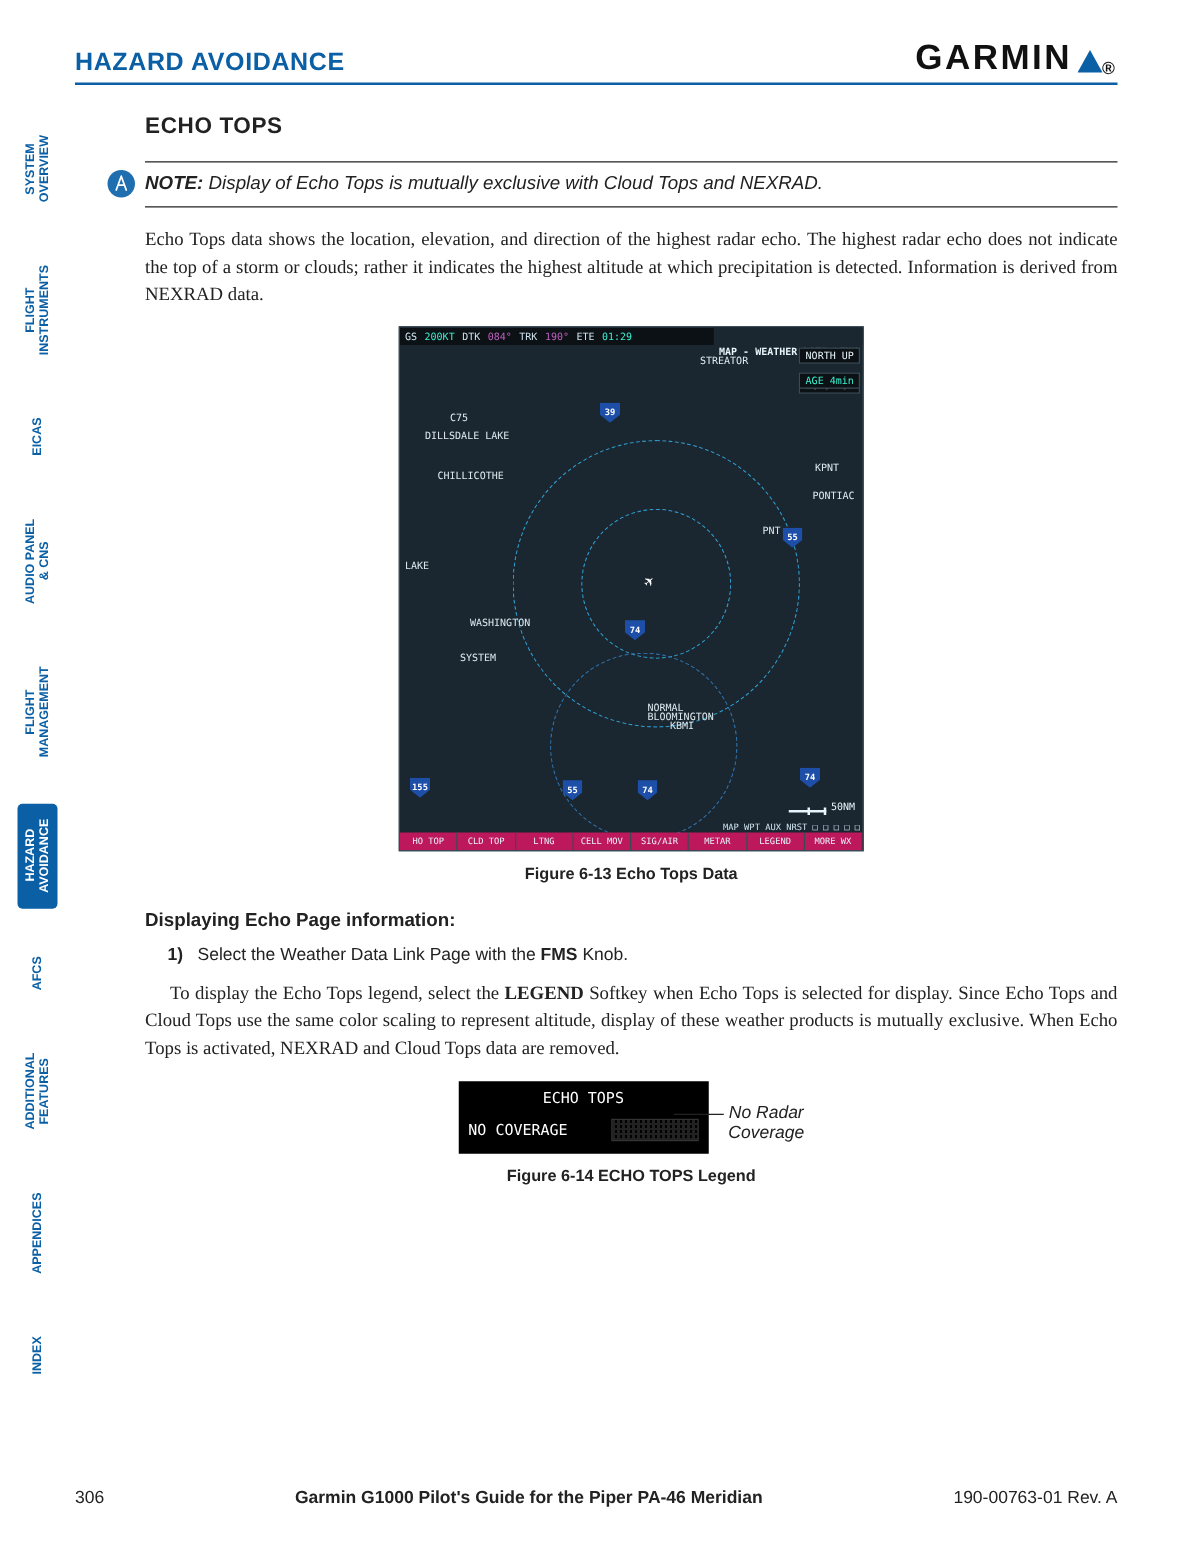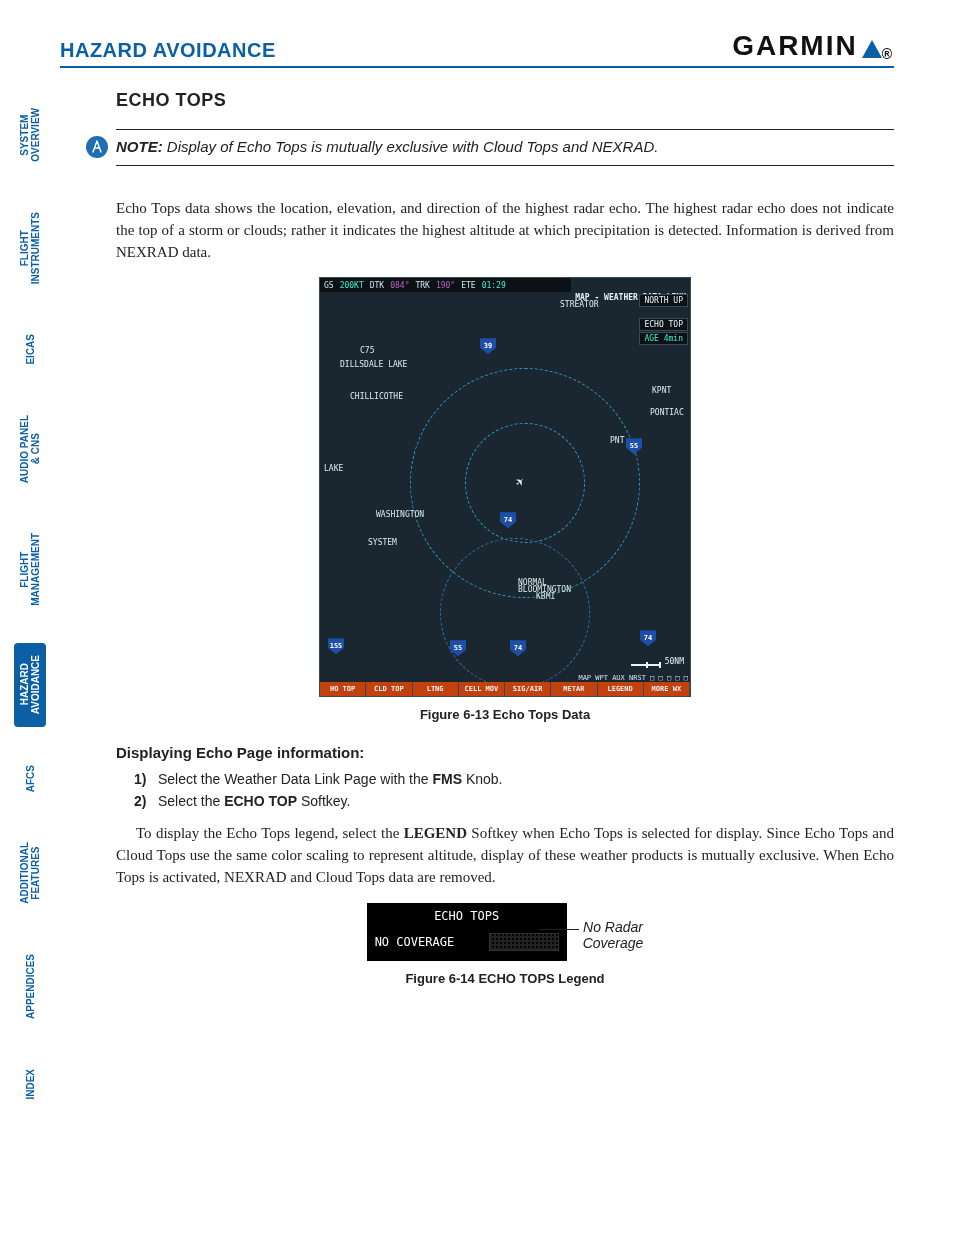--- a/index.html
+++ b/index.html
@@ -16,21 +16,21 @@
   .tabs { position: absolute; left: 14px; top: 96px; width: 32px; display: flex; flex-direction: column; gap: 26px; }
   .tab { width: 32px; padding: 12px 0; border-radius: 4px; display: flex; align-items: center; justify-content: center; }
   .tab span { writing-mode: vertical-rl; transform: rotate(180deg); font-size: 10px; font-weight: 700; color: #0a5fa5; text-align: center; line-height: 1.1; white-space: pre; }
   .tab.active { background: #0a5fa5; }
   .tab.active span { color: #fff; }
 
   
   .content { margin-left: 56px; }
   h2.topic { font-weight: 800; font-size: 18px; color: #222; margin-bottom: 18px; letter-spacing: .5px; }
 
-  .note-block { border-top: 1px solid #222; border-bottom: 1px solid #222; padding: 8px 0 10px 0; display: flex; gap: 10px; margin-bottom: 32px; position: relative; align-items: center; }
+  .note-block { border-top: 1px solid #222; border-bottom: 1px solid #222; padding: 8px 0 10px 0; display: flex; gap: 10px; margin-bottom: 16px; position: relative; align-items: center; }
   .note-icon { position: absolute; left: -30px; top: 6px; width: 22px; height: 22px; border-radius: 50%; background: #1f6fb0; display:flex; align-items:center; justify-content:center; }
   .note-icon svg { display:block; }
   .note-text { font-style: italic; font-size: 15px; }
   .note-label { font-weight: 800; font-style: italic; }
 
   p.body { font-family: Georgia, 'Times New Roman', serif; font-size: 15px; line-height: 1.45; margin: 6px 0 14px 0; text-align: justify; }
   .bold-serif { font-weight: 700; }
 
   .fig { text-align: center; }
   .fig-cap { font-weight: 700; font-size: 13px; margin-top: 10px; }
@@ -39,21 +39,21 @@
   .mapwrap { width: 372px; height: 420px; margin: 4px auto 0 auto; background: #1a2730; position: relative; border: 1px solid #3a4a55; font-family: "Lucida Console", monospace; color: #cfe3ee; font-size: 9px; overflow:hidden; }
   .map-top { position:absolute; top:0; left:0; right:0; height:14px; background:#0b1114; display:flex; align-items:center; gap:6px; padding:0 4px; font-size:8px; }
   .map-top .cyan { color:#3df0d0; }
   .map-top .mag { color:#c060c0; }
   .map-title { position:absolute; top:0; right:0; background:#1a2730; padding:15px 4px; font-size:8px; color:#e8f4fa;font-weight:bold; }
   .badge { position:absolute; right:2px; background:#0b1114; padding:1px 4px; font-size:8px; color:#e8f4fa; border:1px solid #3a4a55;}
   .city { position:absolute; color:#dfeaf0; font-size:8px; }
   .hwy { position:absolute; width:16px; height:16px; background:#1e4fa8; clip-path: polygon(0 0,100% 0,100% 60%,50% 100%,0 60%); display:flex; align-items:center; justify-content:center; color:#fff; font-size:7px; font-weight:700;}
   .ring { position:absolute; border:1px dashed #2f98c8; border-radius:50%; }
   .plane { position:absolute; left:195px; top:195px; color:#fff; font-size:14px; transform: rotate(-40deg); }
-  .softkeys { position:absolute; bottom:0; left:0; right:0; height:14px; background:#c2410c; display:flex; font-size:7px;font-weight:bold; }
+  .softkeys { position:absolute; bottom:0; left:0; right:0; height:14px; background:#be185d; display:flex; font-size:7px; }
   .sk { flex:1; border-right:1px solid #3a4a55; display:flex; align-items:center; justify-content:center; color:#e8f4fa; padding:0 1px; white-space:nowrap;}
   .aux { position:absolute; bottom:14px; right:2px; font-size:7px; color:#cfe3ee;}
   .scale { position:absolute; right:6px; bottom:30px; display:flex; align-items:flex-end; gap:4px; font-size:8px; color:#e8f4fa;}
   .scale .bar{ width:30px; height:0; border-top:2px solid #e8f4fa; position:relative;}
   .scale .bar:before,.scale .bar:after{content:"";position:absolute;width:0;height:6px;border-left:2px solid #e8f4fa;top:-4px;}
   .scale .bar:after{right:0;}
 
   h3.proc { font-weight: 800; font-size: 15px; margin: 22px 0 10px 0; }
   ol.steps { list-style: none; margin-left: 18px; }
   ol.steps li { font-size: 14px; margin: 6px 0; }
@@ -158,21 +158,21 @@
           <span>DTK</span>
             <span class="mag">084°</span>
           <span>TRK</span>
             <span class="mag">190°</span>
           <span>ETE</span>
             <span class="cyan">01:29</span>
         </div>
         <div class="map-title">MAP - WEATHER DATA LINK</div>
         <div class="badge" style="top:16px">NORTH UP</div>
         <div class="badge" style="top:40px">ECHO TOP</div>
-        <div class="badge" style="top:54px;color:#3df0d0">AGE   4min</div>
+        <div class="badge" style="top:36px;color:#3df0d0">AGE   4min</div>
 
         <div class="ring" style="left:90px; top:90px; width:230px; height:230px;"></div>
         <div class="ring" style="left:145px; top:145px; width:120px; height:120px;"></div>
         <div class="ring" style="left:120px; top:260px; width:150px; height:150px; border-color:#2f6fa8"></div>
 
         <div class="city" style="left:240px; top:22px">STREATOR</div>
         <div class="city" style="left:40px; top:68px">C75</div>
         <div class="city" style="left:20px; top:82px">DILLSDALE LAKE</div>
         <div class="city" style="left:30px; top:114px">CHILLICOTHE</div>
         <div class="city" style="left:332px; top:108px">KPNT</div>
@@ -211,21 +211,20 @@
           <div class="sk">LEGEND</div>
           <div class="sk">MORE WX</div>
         </div>
       </div>
       <div class="fig-cap">Figure 6-13  Echo Tops Data</div>
     </div>
 
     <h3 class="proc">Displaying Echo Page information:</h3>
     <ol class="steps">
       <li><span class="num">1)</span><span>Select the Weather Data Link Page with the </span><span class="step-bold">FMS</span><span> Knob.</span></li>
-      <li><span class="num">2)</span><span>Select the </span><span class="step-bold">ECHO TOP</span><span> Softkey.</span></li>
     </ol>
 
     <p class="body" style="margin-top:14px; text-indent:20px;">
       <span>To display the Echo Tops legend, select the </span><span class="bold-serif">LEGEND</span><span> Softkey when Echo Tops is selected for display.  Since Echo Tops and Cloud Tops use the same color scaling to represent altitude, display of these weather products is mutually exclusive.  When Echo Tops is activated, NEXRAD and Cloud Tops data are removed.</span>
     </p>
 
     <div class="fig">
       <div class="legendwrap">
         <div class="legendbox">
           <div class="lt">ECHO TOPS</div>
@@ -234,13 +233,18 @@
             <div class="sw"></div>
           </div>
         </div>
         <div class="nr-label" style="white-space:pre"><span class="nr-line"></span><span>No Radar
 Coverage</span></div>
       </div>
       <div class="fig-cap">Figure 6-14  ECHO TOPS Legend</div>
     </div>
   </div>
 
+  <div class="ftr">
+    <span class="pn">306</span>
+    <span class="guide">Garmin G1000 Pilot's Guide for the Piper PA-46 Meridian</span>
+    <span class="rev">190-00763-01  Rev. A</span>
+  </div>
 </div>
 
 </body></html>

